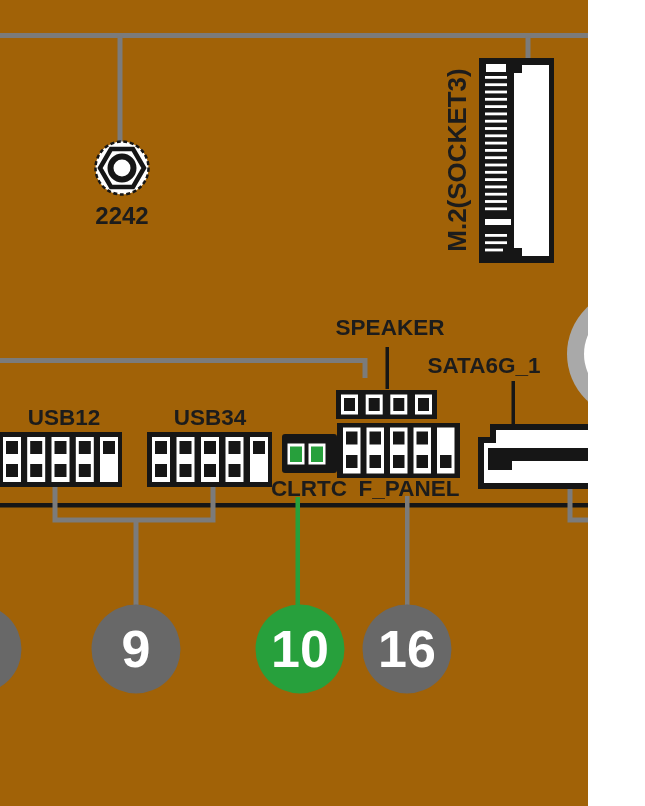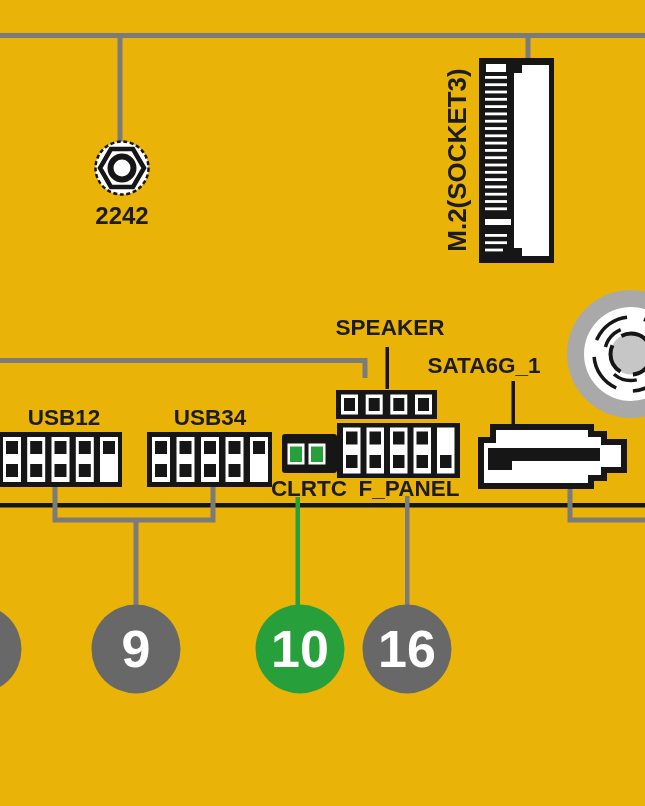--- a/index.html
+++ b/index.html
@@ -1,19 +1,19 @@
 <!DOCTYPE html>
 <html><head>
 <meta charset="utf-8">
 <style>
   html,body{margin:0;padding:0;background:#ffffff;}
   .stage{
     position:relative;
-    width:645px;height:806px;
-    background:#eab308;
+    width:588px;height:806px;
+    background:#a16207;
     overflow:hidden;
     font-family:"Liberation Sans", sans-serif;
   }
   svg{display:block;}
   text{font-family:"Liberation Sans", sans-serif;}
   .lbl{font-weight:bold;fill:#1c1c1c;}
   .num{font-weight:bold;fill:#ffffff;}
 </style>
 </head>
 <body>

